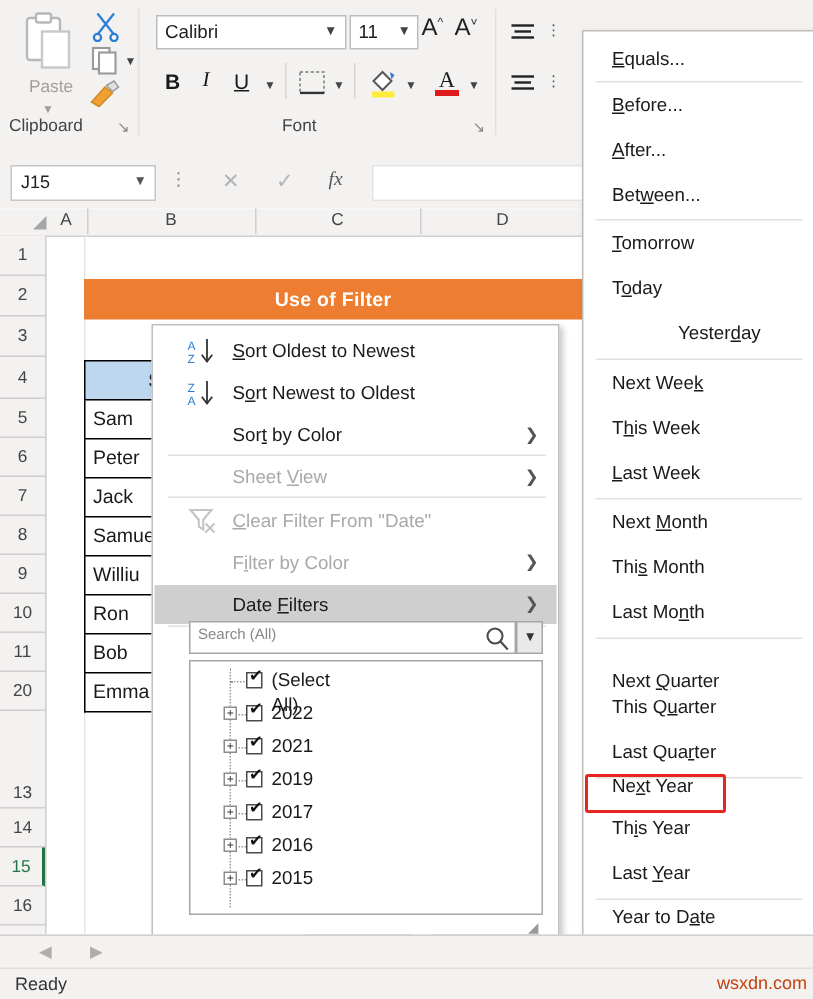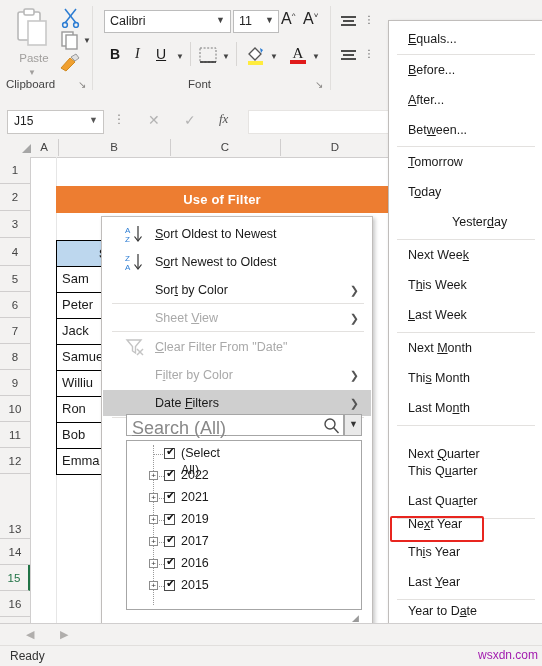--- a/index.html
+++ b/index.html
@@ -90,21 +90,21 @@
   .dd-item .lbl{position:absolute;left:52px;top:0;}
   .dd-item.disabled .lbl{color:#a9a9a9;}
   .dd-item.hl{background:#cfcfcf;}
   .dd-arrow{position:absolute;right:12px;top:0;font-size:11px;color:#555;}
   .dd-sep{position:absolute;left:10px;width:252px;height:1px;background:#e3e1df;}
   .ul{text-decoration:underline;}
 
   .sorticon{position:absolute;left:20px;width:24px;height:20px;}
 
   .srch{position:absolute;left:126px;top:414px;width:218px;height:22px;background:#fff;border:1px solid #a6a6a6;box-sizing:border-box;}
-  .srch .ph{position:absolute;left:5px;top:3px;font-size:18px;color:#888;text-decoration:underline;}
+  .srch .ph{position:absolute;left:5px;top:3px;font-size:10px;color:#888;}
   .srch-mag{position:absolute;left:323px;top:417px;}
   .srch-drop{position:absolute;left:344px;top:414px;width:18px;height:22px;background:#e9e9e9;border:1px solid #a6a6a6;box-sizing:border-box;}
   .srch-drop .c{position:absolute;left:4px;top:4px;font-size:9px;color:#333;}
 
   .listbox{position:absolute;left:126px;top:440px;width:236px;height:170px;background:#fff;border:1px solid #a6a6a6;box-sizing:border-box;}
   .li{position:absolute;left:0;height:17px;line-height:17px;font-size:12.5px;color:#1a1a1a;}
   .cb{position:absolute;width:11px;height:11px;border:1px solid #4a4a4a;background:#fff;box-sizing:border-box;}
   .cb .tick{position:absolute;left:1px;top:-3px;font-size:11px;color:#111;line-height:11px;}
   .plus{position:absolute;width:9px;height:9px;border:1px solid #8c8c8c;background:#fff;box-sizing:border-box;font-size:8px;
       line-height:7px;text-align:center;color:#333;}
@@ -122,21 +122,21 @@
   .sub-item .arr{position:absolute;right:10px;top:0;font-size:11px;color:#555;}
   .sub-sep{position:absolute;left:8px;width:138px;height:1px;background:#e3e1df;}
   .redbox{position:absolute;left:390px;top:516px;width:94px;height:26px;border:2px solid #e8251f;box-sizing:border-box;border-radius:2px;}
 
   
   .sheetbar{position:absolute;left:0;top:623px;width:542px;height:22px;background:#f3f2f1;border-top:1px solid #d0cece;}
   .nav-l{position:absolute;left:26px;top:628px;font-size:11px;color:#b0aeac;}
   .nav-r{position:absolute;left:60px;top:628px;font-size:11px;color:#b0aeac;}
   .statusbar{position:absolute;left:0;top:645px;width:542px;height:21px;background:#f3f2f1;border-top:1px solid #e1dfdd;}
   .ready{position:absolute;left:10px;top:649px;font-size:12px;color:#333;}
-  .wm{position:absolute;right:4px;top:648px;font-size:12px;color:#a21caf;}
+  .wm{position:absolute;right:4px;top:648px;font-size:12px;color:#c2410c;}
   .grip{position:absolute;left:352px;top:613px;font-size:9px;color:#9a9a9a;}
 </style>
 </head>
 <body>
 
 <div id="app">
 
   <div class="ribbon">
 
     <div class="paste-ico">
@@ -266,21 +266,21 @@
   <div class="rowcell" style="top:184px;height:27px;line-height:27px;">2</div>
   <div class="rowcell" style="top:211px;height:27px;line-height:27px;">3</div>
   <div class="rowcell" style="top:238px;height:28px;line-height:28px;">4</div>
   <div class="rowcell" style="top:266px;height:26px;line-height:26px;">5</div>
   <div class="rowcell" style="top:292px;height:26px;line-height:26px;">6</div>
   <div class="rowcell" style="top:318px;height:26px;line-height:26px;">7</div>
   <div class="rowcell" style="top:344px;height:26px;line-height:26px;">8</div>
   <div class="rowcell" style="top:370px;height:26px;line-height:26px;">9</div>
   <div class="rowcell" style="top:396px;height:26px;line-height:26px;">10</div>
   <div class="rowcell" style="top:422px;height:26px;line-height:26px;">11</div>
-  <div class="rowcell" style="top:448px;height:26px;line-height:26px;">12</div>
+  <div class="rowcell" style="top:448px;height:26px;line-height:26px;">20</div>
   <div class="rowcell" style="top:474px;height:65px;line-height:110px;">13</div>
   <div class="rowcell" style="top:539px;height:26px;line-height:26px;">14</div>
   <div class="rowcell sel" style="top:565px;height:26px;line-height:26px;">15</div>
   <div class="rowcell" style="top:591px;height:26px;line-height:26px;">16</div>
 
   <div class="gridline-v" style="left:56px;height:466px;"></div>
 
   <div class="title-cell">Use of Filter</div>
 
   <div class="tbl-hdr">Sales</div>

